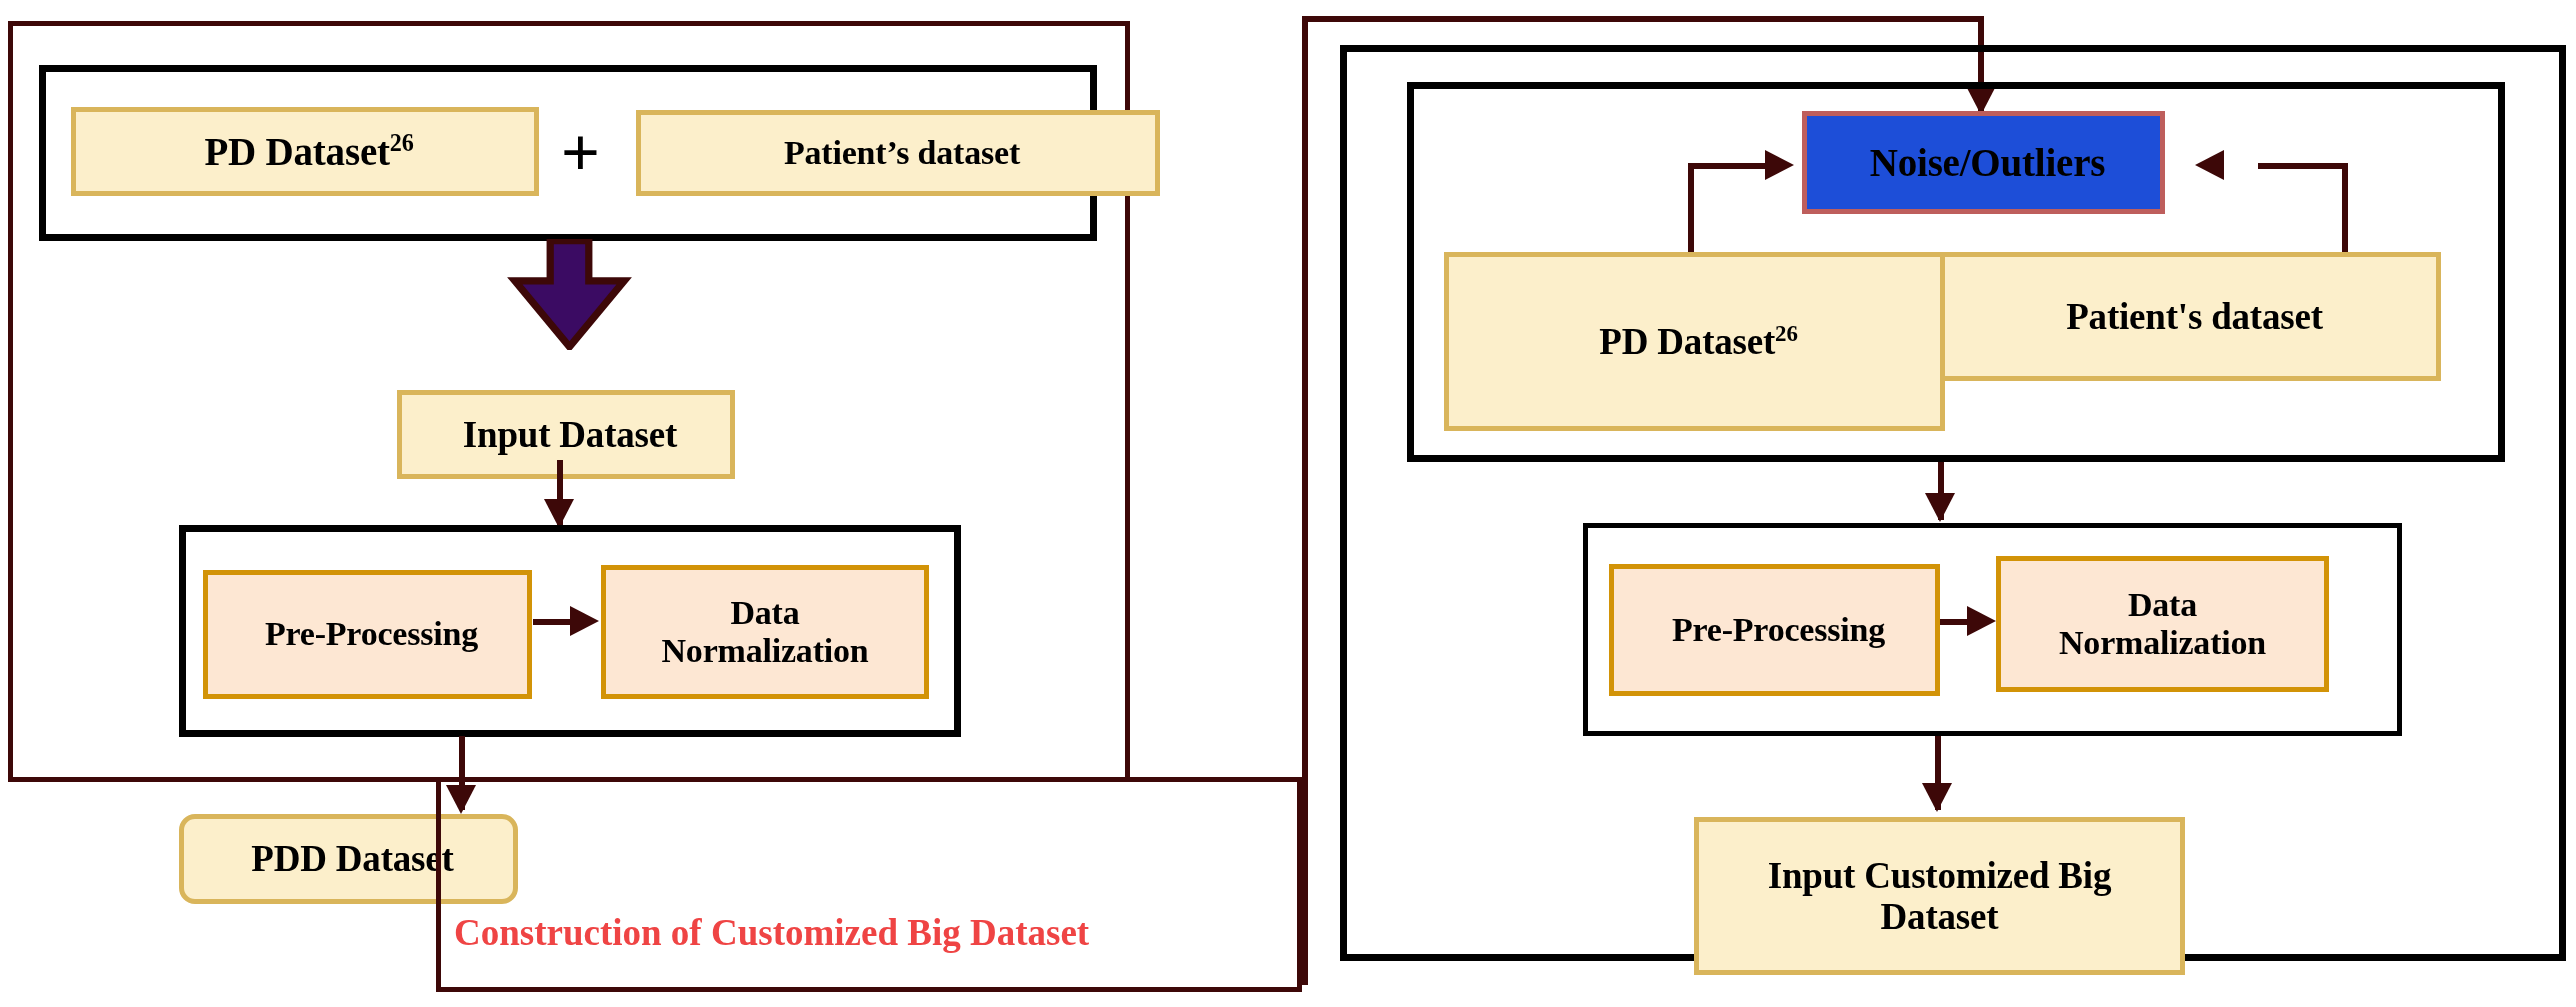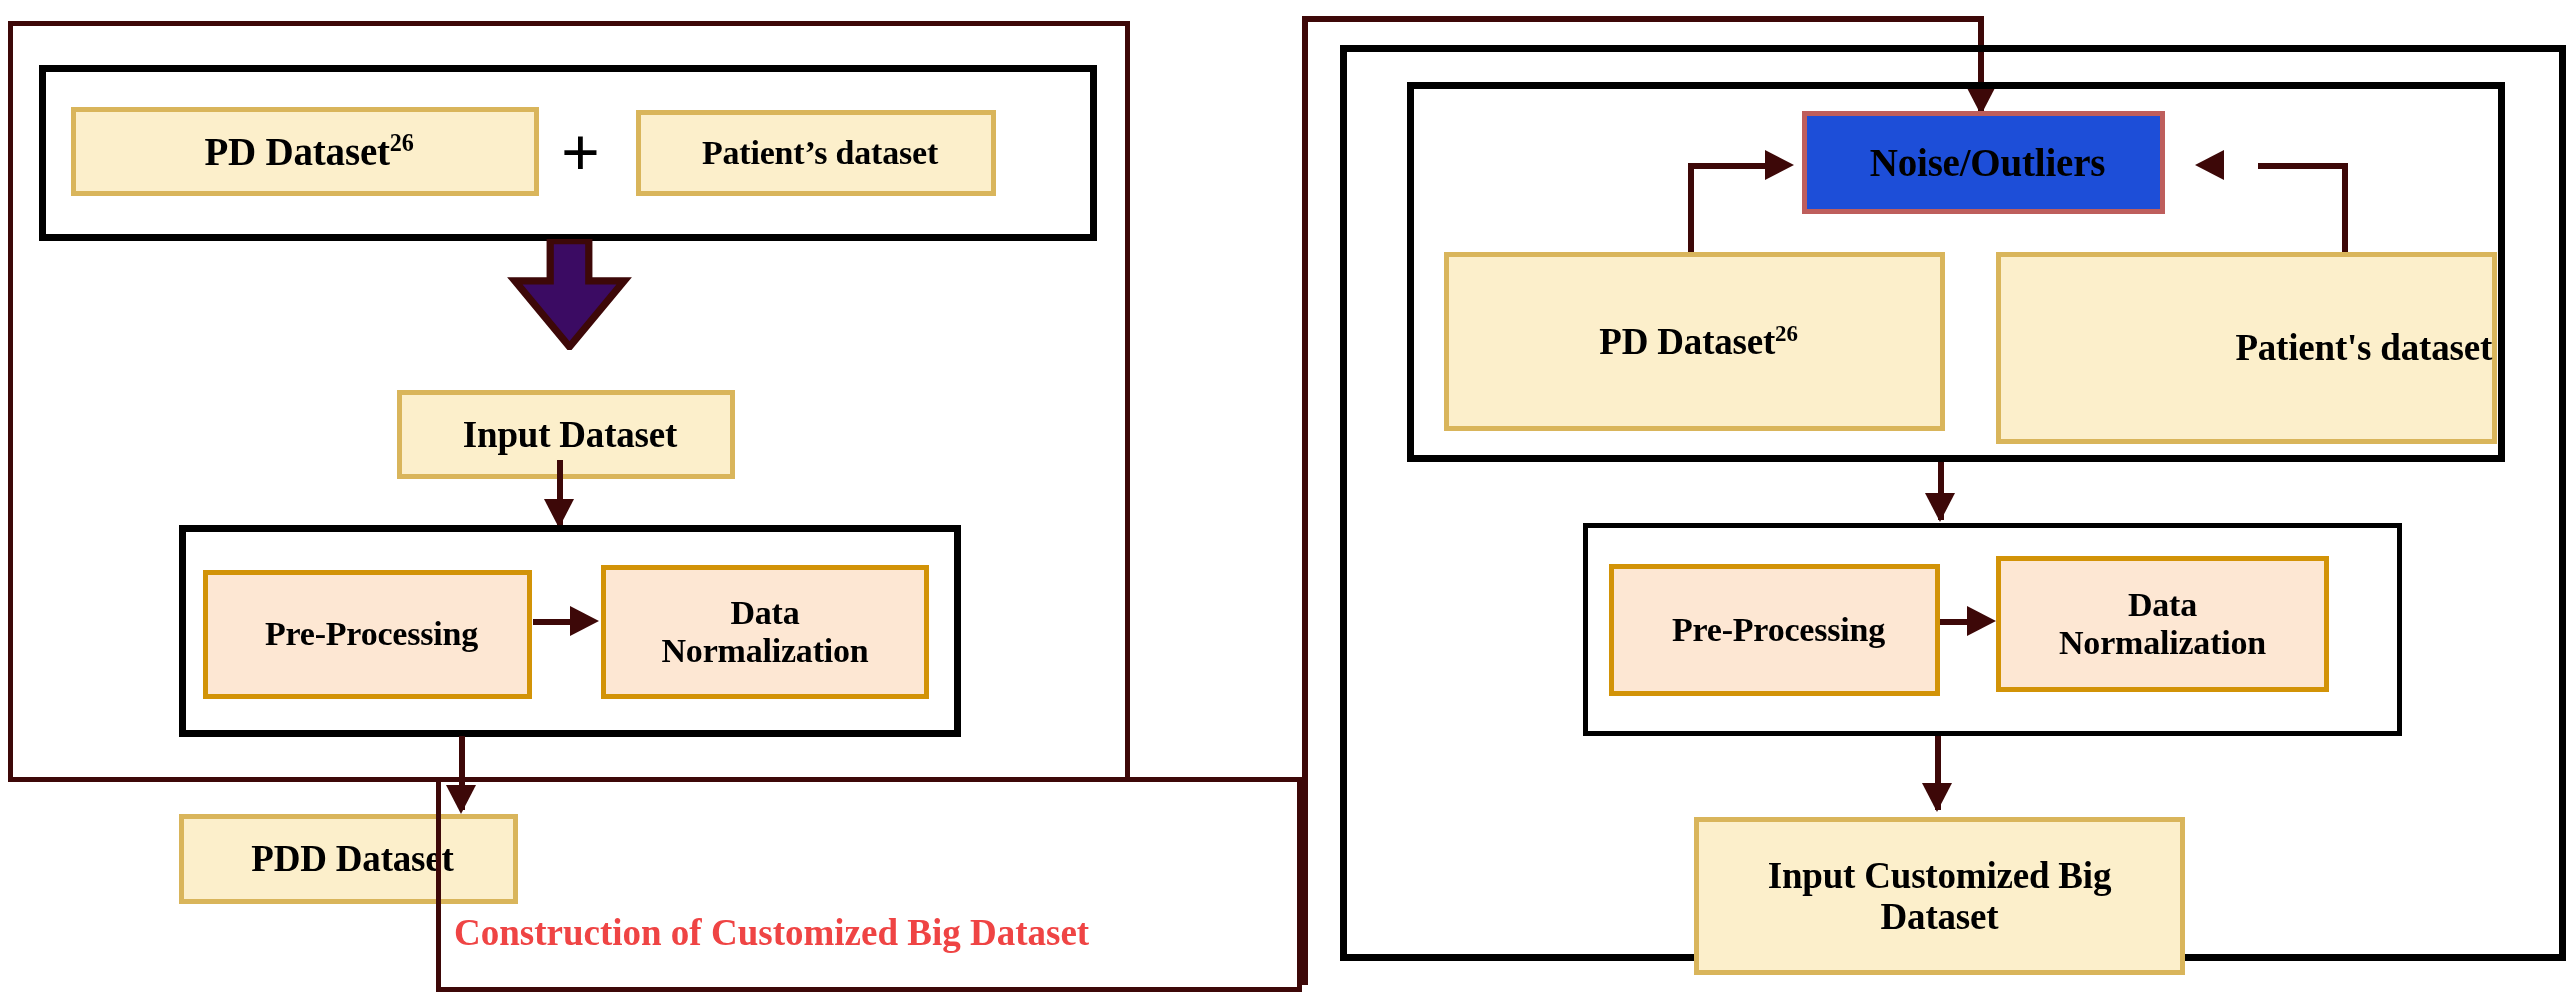--- a/index.html
+++ b/index.html
@@ -140,21 +140,21 @@
   <div class="abs node node-cream" style="left:71px; top:107px; width:468px; height:89px; font-size:39px;">
     <span>
       <span>PD Dataset</span><sup>26</sup>
     </span>
   </div>
 
   <div class="plus-sign" style="left:546px; top:121px; width:69px; height:65px; font-size:69px;">
     <span>+</span>
   </div>
 
-  <div class="abs node node-cream" style="left:636px; top:110px; width:360px; height:86px; font-size:34px;">
+  <div class="abs node node-cream" style="left:636px; top:110px; width:524px; height:86px; font-size:34px;">
     <span>Patient’s dataset</span>
   </div>
 
   <div class="block-arrow" style="left:505px; top:239px; width:129px; height:111px;">
     <svg width="129" height="111" viewBox="0 0 160 138">
       <polygon points="56,2 104,2 104,52 148,52 80,134 12,52 56,52" fill="#3B0B63" stroke="#3D0808" stroke-width="9" stroke-linejoin="miter"></polygon>
     </svg>
   </div>
 
   <div class="abs node node-cream" style="left:397px; top:390px; width:338px; height:89px; font-size:37px;">
@@ -173,21 +173,21 @@
   <div class="line-h" style="left:533px; top:619px; width:47px;"></div>
   <div class="arrowhead-right" style="left:570px; top:606px;"></div>
 
   <div class="abs node node-peach" style="left:601px; top:565px; width:328px; height:134px; font-size:34px; padding:0 19.4px;">
     <span>Data Normalization</span>
   </div>
 
   <div class="line-v" style="left:459px; top:736px; height:74px;"></div>
   <div class="arrowhead-down" style="left:446px; top:785px;"></div>
 
-  <div class="abs node node-cream" style="left:179px; top:814px; width:339px; height:90px; font-size:37px;">
+  <div class="abs node node-cream" style="left:179px; top:814px; width:339px; height:90px; font-size:37px;border-radius:16px;">
     <span>PDD Dataset</span>
   </div>
 
   <div class="caption-box" style="left:436px; top:777px; width:866px; height:215px;"></div>
   <div class="caption-text" style="left:454px; top:911px; font-size:37px;">
     <span>Construction of Customized Big Dataset</span>
   </div>
 
   <div class="line-v" style="left:1302px; top:16px; height:969px;"></div>
   <div class="line-h" style="left:1302px; top:16px; width:682px;"></div>
@@ -209,21 +209,21 @@
   <div class="line-v" style="left:2342px; top:163px; height:121px;"></div>
   <div class="line-h" style="left:2258px; top:163px; width:90px;"></div>
   <div class="arrowhead-left" style="left:2195px; top:150px;"></div>
 
   <div class="abs node node-cream" style="left:1444px; top:252px; width:501px; height:179px; font-size:37px;">
     <span>
       <span>PD Dataset</span><sup>26</sup>
     </span>
   </div>
 
-  <div class="abs node node-cream" style="left:1996px; top:252px; width:501px; height:192px; font-size:37px;justify-content:flex-end;">
+  <div class="abs node node-cream" style="left:1940px; top:252px; width:501px; height:129px; font-size:37px;">
     <span>Patient's dataset</span>
   </div>
 
   <div class="line-v" style="left:1938px; top:462px; height:58px;"></div>
   <div class="arrowhead-down" style="left:1925px; top:493px;"></div>
 
   <div class="abs frame-black-thin" style="left:1583px; top:523px; width:819px; height:213px;"></div>
 
   <div class="abs node node-peach" style="left:1609px; top:564px; width:331px; height:132px; font-size:34px;">
     <span>Pre-Processing</span>

